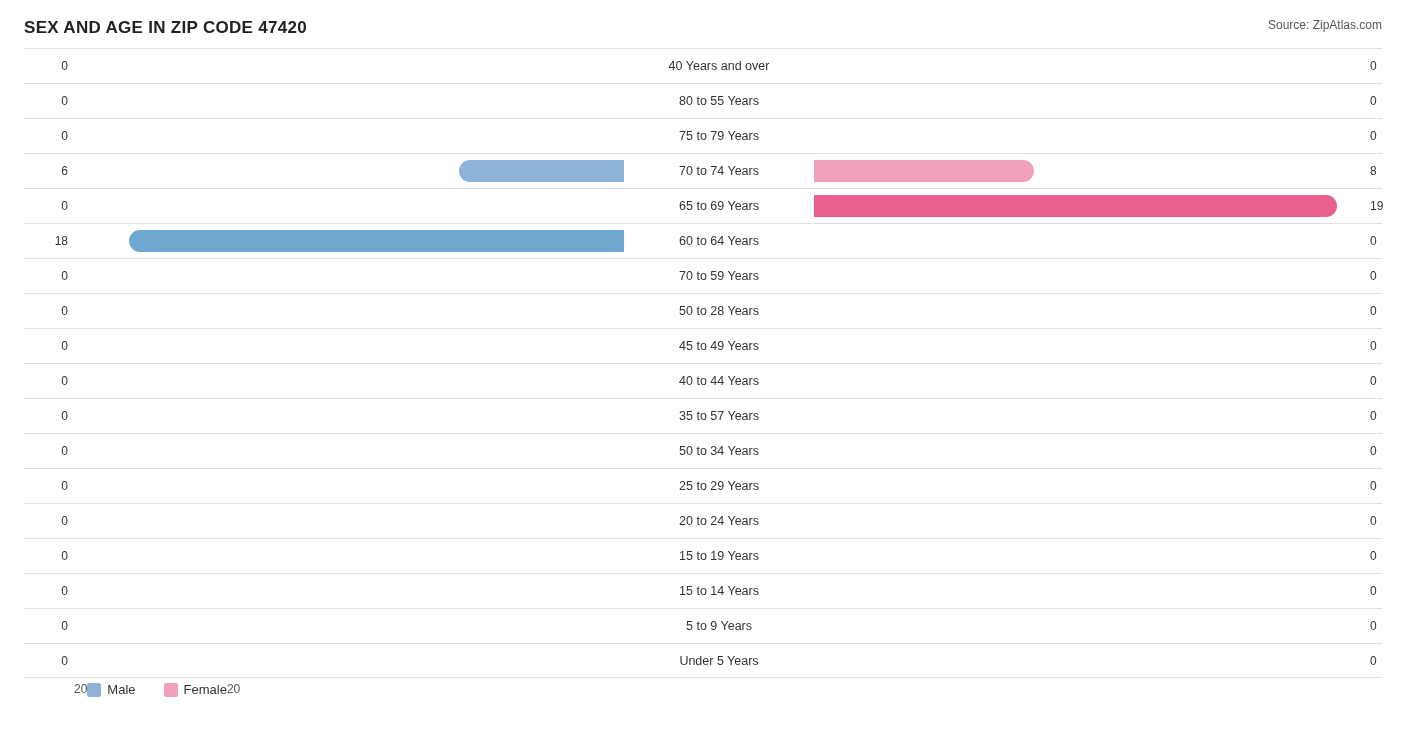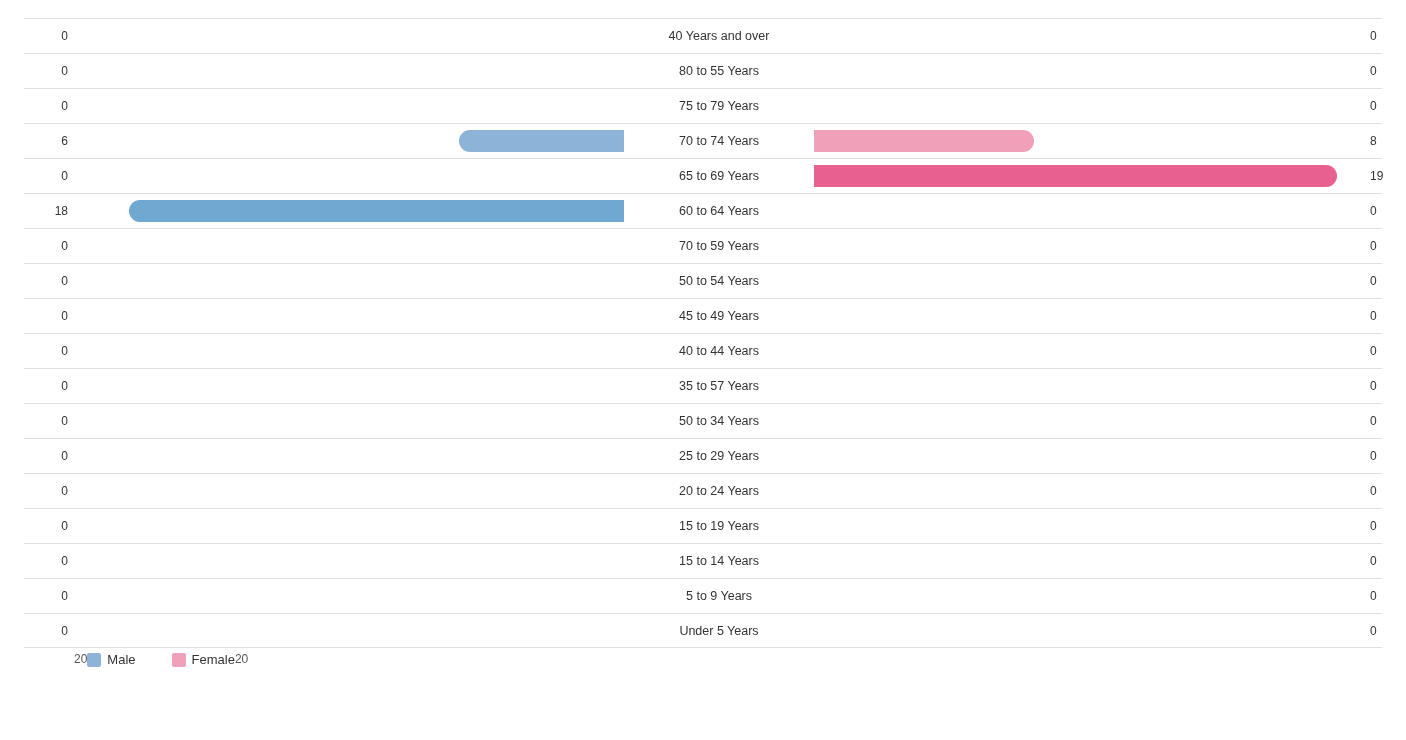--- a/index.html
+++ b/index.html
@@ -120,20 +120,24 @@
     }
     .axis-val {
       font-size: 12px;
       color: #555;
     }
   </style>
 </head>
 <body>
 
 <div class="chart-container">
+  <div class="header-row">
+    <span class="chart-title">SEX AND AGE IN ZIP CODE 47420</span>
+    <span class="source-text">Source: ZipAtlas.com</span>
+  </div>
 
   <div class="chart-area" id="chart-area">
 
   <div class="bar-row">
         <div class="bar-row-inner">
           <div class="left-value">0</div>
           <div class="left-bar-container" style="width: 550px; flex: 0 0 auto;">
             <div class="left-bar" style="width: 0px;"></div>
           </div>
           <div class="label-box">40 Years and over</div>
@@ -220,21 +224,21 @@
           </div>
           <div class="right-value">0</div>
         </div>
       </div>
       <div class="bar-row">
         <div class="bar-row-inner">
           <div class="left-value">0</div>
           <div class="left-bar-container" style="width: 550px; flex: 0 0 auto;">
             <div class="left-bar" style="width: 0px;"></div>
           </div>
-          <div class="label-box">50 to 54 Years</div>
+          <div class="label-box">50 to 28 Years</div>
           <div class="right-bar-container" style="width: 550px; flex: 0 0 auto;">
             <div class="right-bar" style="width: 0px;"></div>
           </div>
           <div class="right-value">0</div>
         </div>
       </div>
       <div class="bar-row">
         <div class="bar-row-inner">
           <div class="left-value">0</div>
           <div class="left-bar-container" style="width: 550px; flex: 0 0 auto;">
@@ -362,21 +366,21 @@
             <div class="right-bar" style="width: 0px;"></div>
           </div>
           <div class="right-value">0</div>
         </div>
       </div>
     </div>
 
   <div style="position:relative; margin-top:4px; padding: 0 50px;">
     <div style="display:flex; ">
       <span class="axis-val">20</span>
-      <div style="display:flex; gap:36px; align-items:center;">
+      <div style="display:flex; gap:28px; align-items:center;">
         <div class="legend-item">
           <div class="legend-dot" style="background:#8db4d8;"></div>
           <span>Male</span>
         </div>
         <div class="legend-item">
           <div class="legend-dot" style="background:#f0a0b8;"></div>
           <span>Female</span>
         </div>
       </div>
       <span class="axis-val">20</span>

